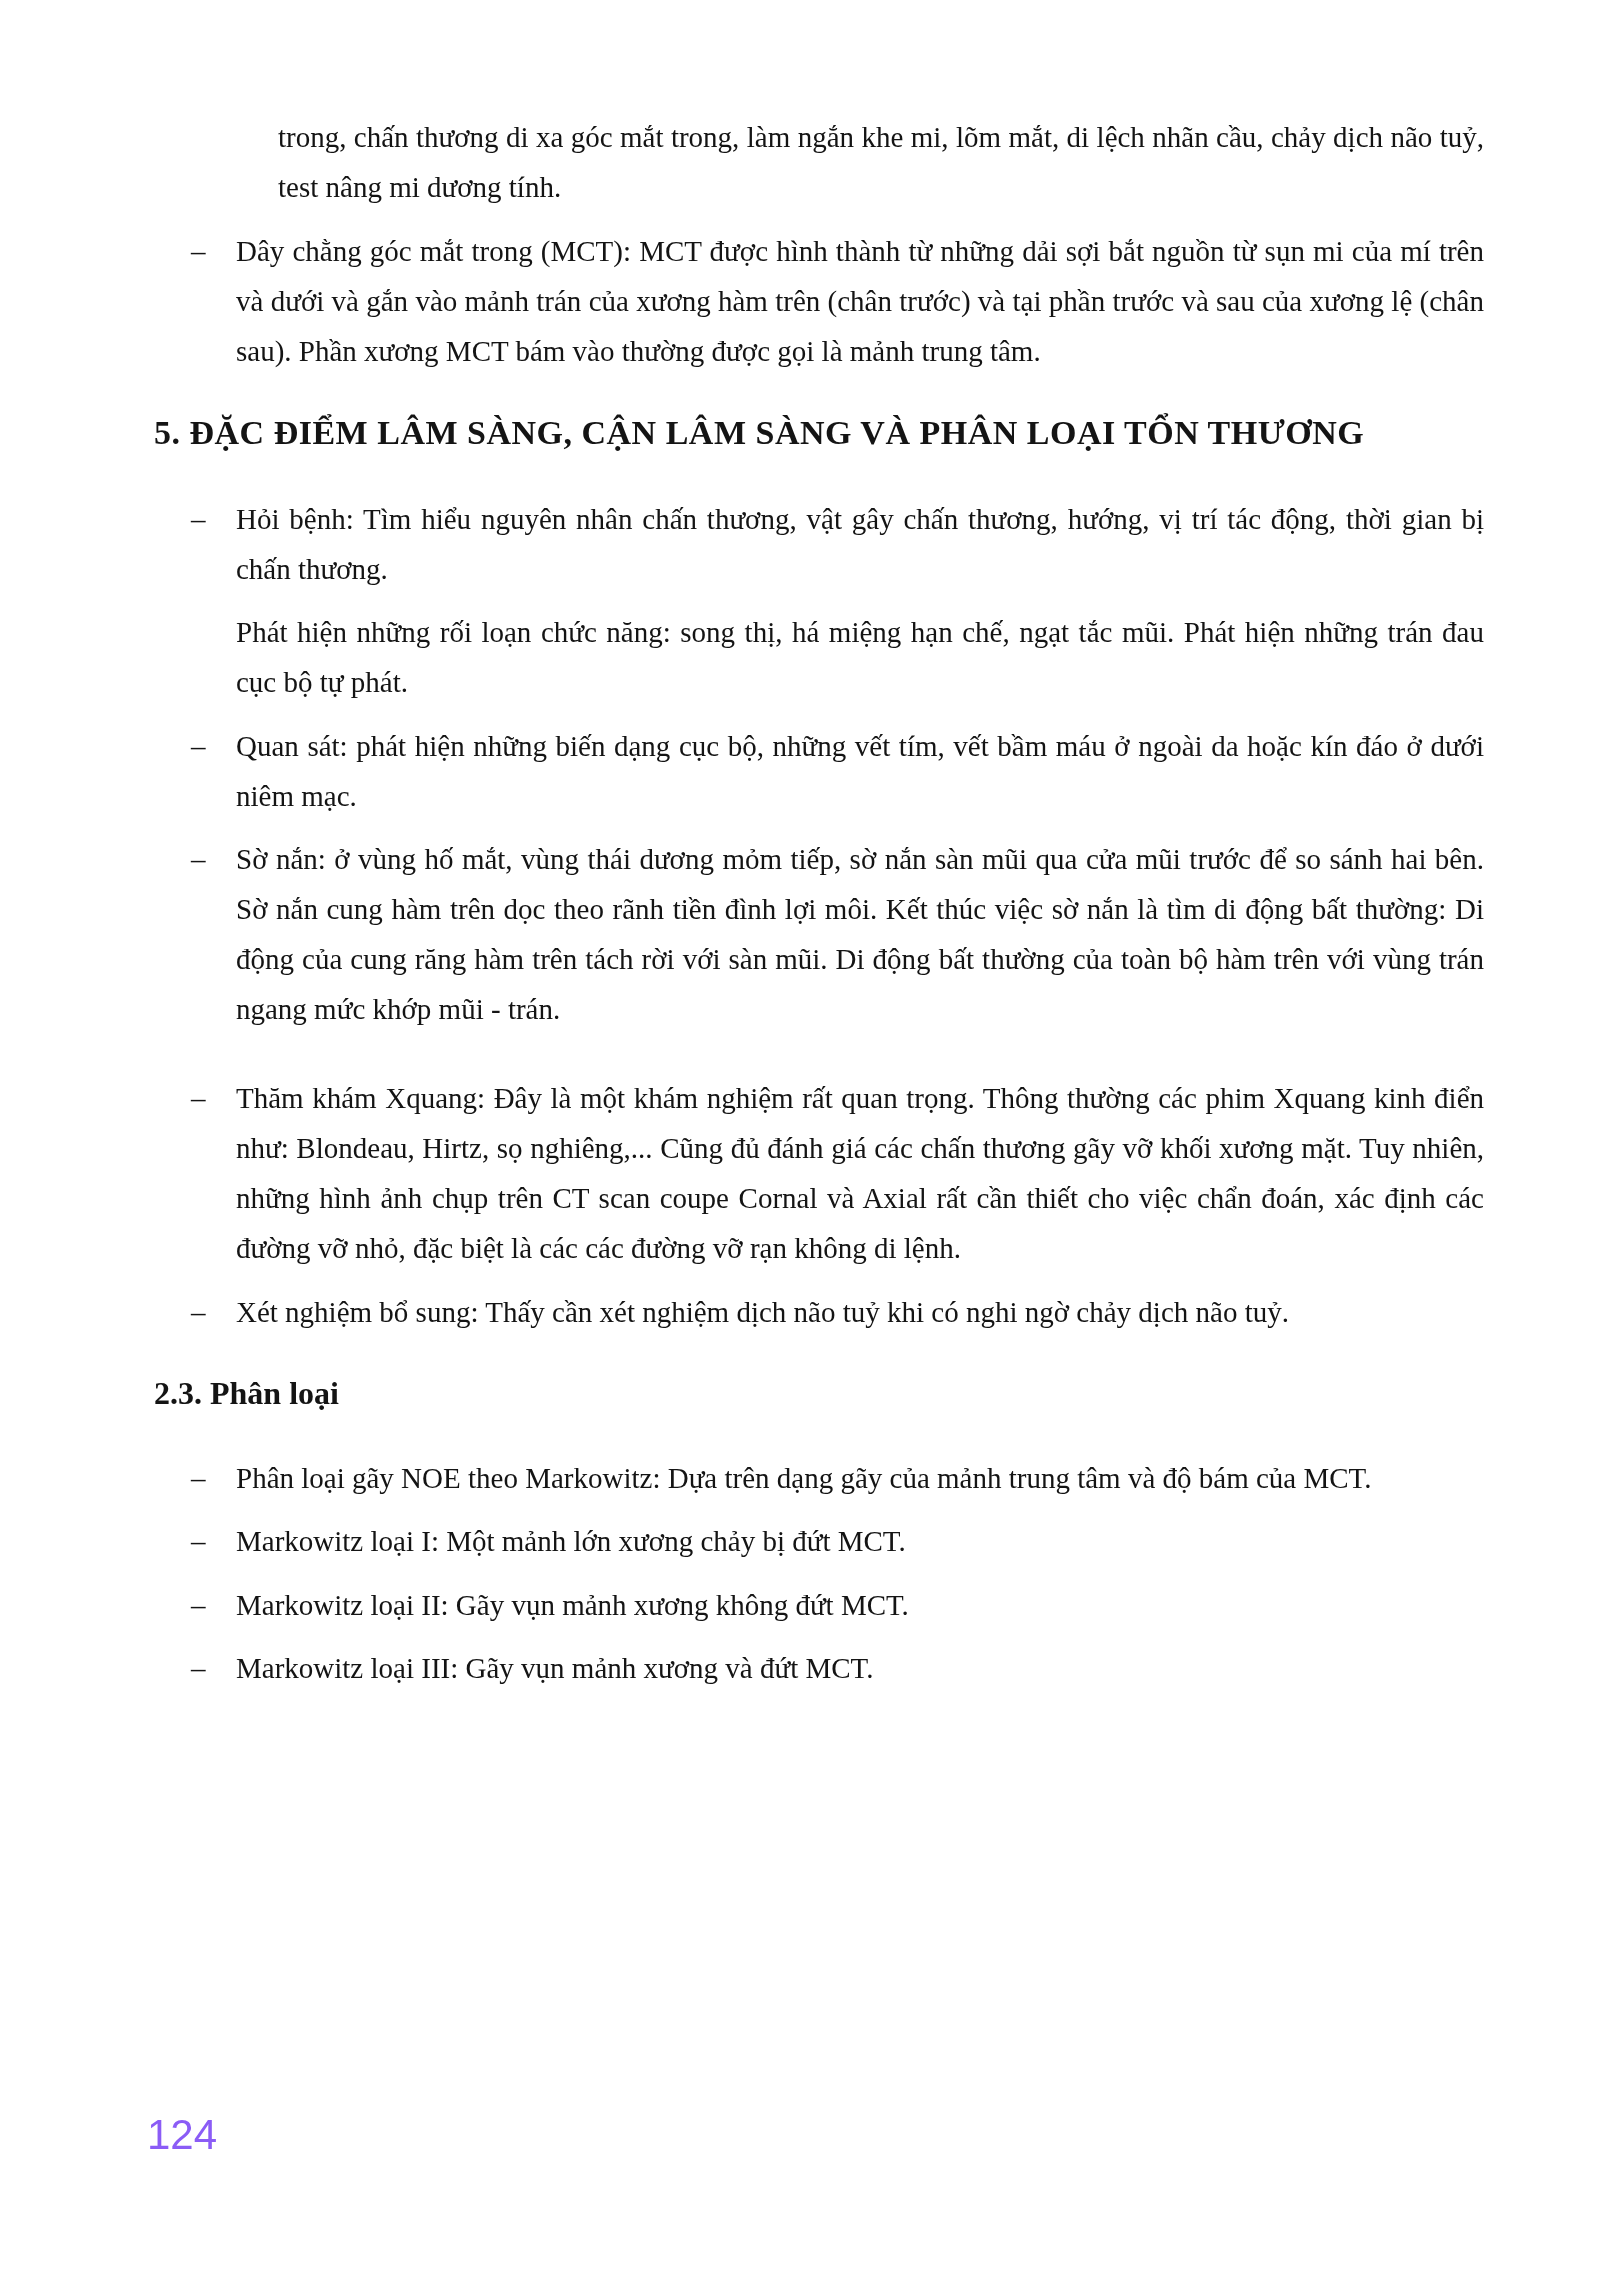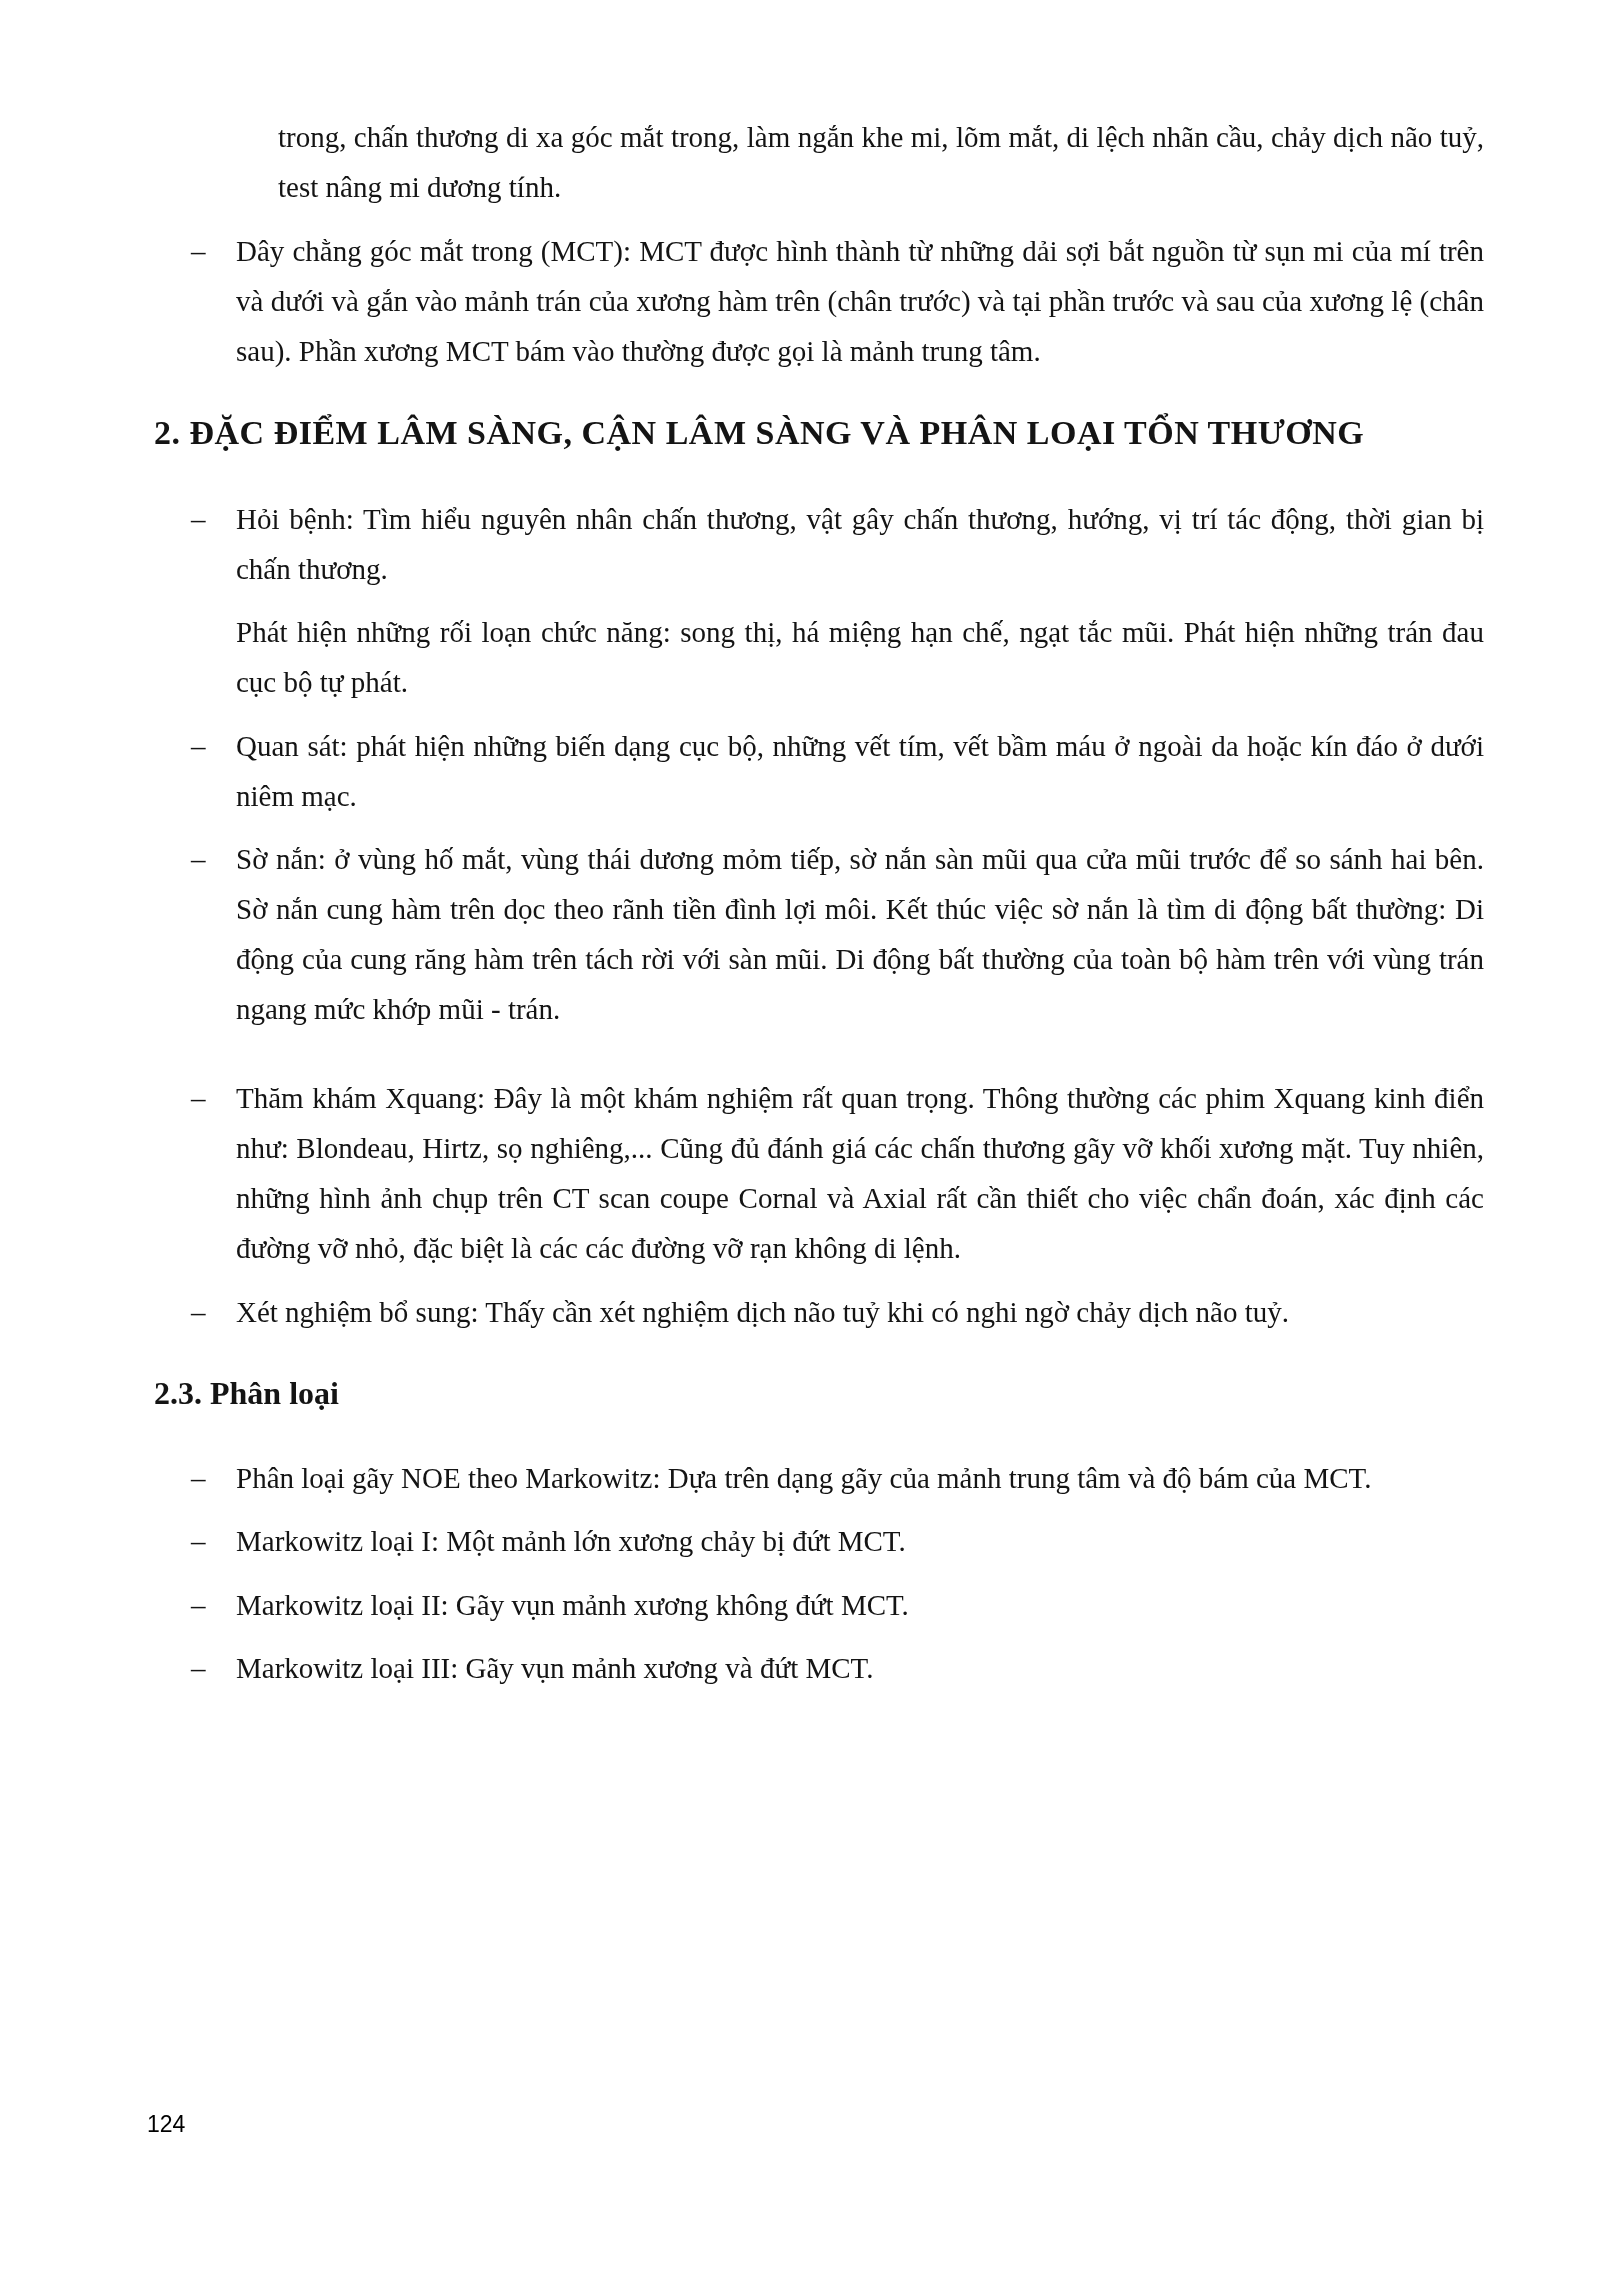--- a/index.html
+++ b/index.html
@@ -54,38 +54,38 @@
   .mt14 { margin-top: 13.5px; }
   .mt30 { margin-top: 29px; }
   .mt36 { margin-top: 35px; }
   .mt38 { margin-top: 37px; }
   .mt40 { margin-top: 39px; }
   .page-number {
     position: absolute;
     left: 147px;
     top: 2111px;
     font-family: "Liberation Sans", "DejaVu Sans", sans-serif;
-    font-size: 23px;
-    color: #000000;
+    font-size: 42px;
+    color: #8b5cf6;
   }
 </style>
 </head>
 <body>
 
 <div class="page">
   <div class="content">
 
     <p class="body-text cont">trong, chấn thương di xa góc mắt trong, làm ngắn khe mi, lõm mắt, di lệch nhãn cầu, chảy dịch não tuỷ, test nâng mi dương tính.</p>
 
     <div class="bullet mt14">
       <span class="dash">–</span>
       <p class="body-text">Dây chằng góc mắt trong (MCT): MCT được hình thành từ những dải sợi bắt nguồn từ sụn mi của mí trên và dưới và gắn vào mảnh trán của xương hàm trên (chân trước) và tại phần trước và sau của xương lệ (chân sau). Phần xương MCT bám vào thường được gọi là mảnh trung tâm.</p>
     </div>
 
-    <h2 class="h-main mt36">2. ĐẶC ĐIỂM LÂM SÀNG, CẬN LÂM SÀNG VÀ PHÂN LOẠI TỔN THƯƠNG</h2>
+    <h2 class="h-main mt36">5. ĐẶC ĐIỂM LÂM SÀNG, CẬN LÂM SÀNG VÀ PHÂN LOẠI TỔN THƯƠNG</h2>
 
 
     <div class="bullet mt40">
       <span class="dash">–</span>
       <p class="body-text">Hỏi bệnh: Tìm hiểu nguyên nhân chấn thương, vật gây chấn thương, hướng, vị trí tác động, thời gian bị chấn thương.</p>
     </div>
 
     <div class="bullet mt14">
       <span class="dash"></span>
       <p class="body-text">Phát hiện những rối loạn chức năng: song thị, há miệng hạn chế, ngạt tắc mũi. Phát hiện những trán đau cục bộ tự phát.</p>

